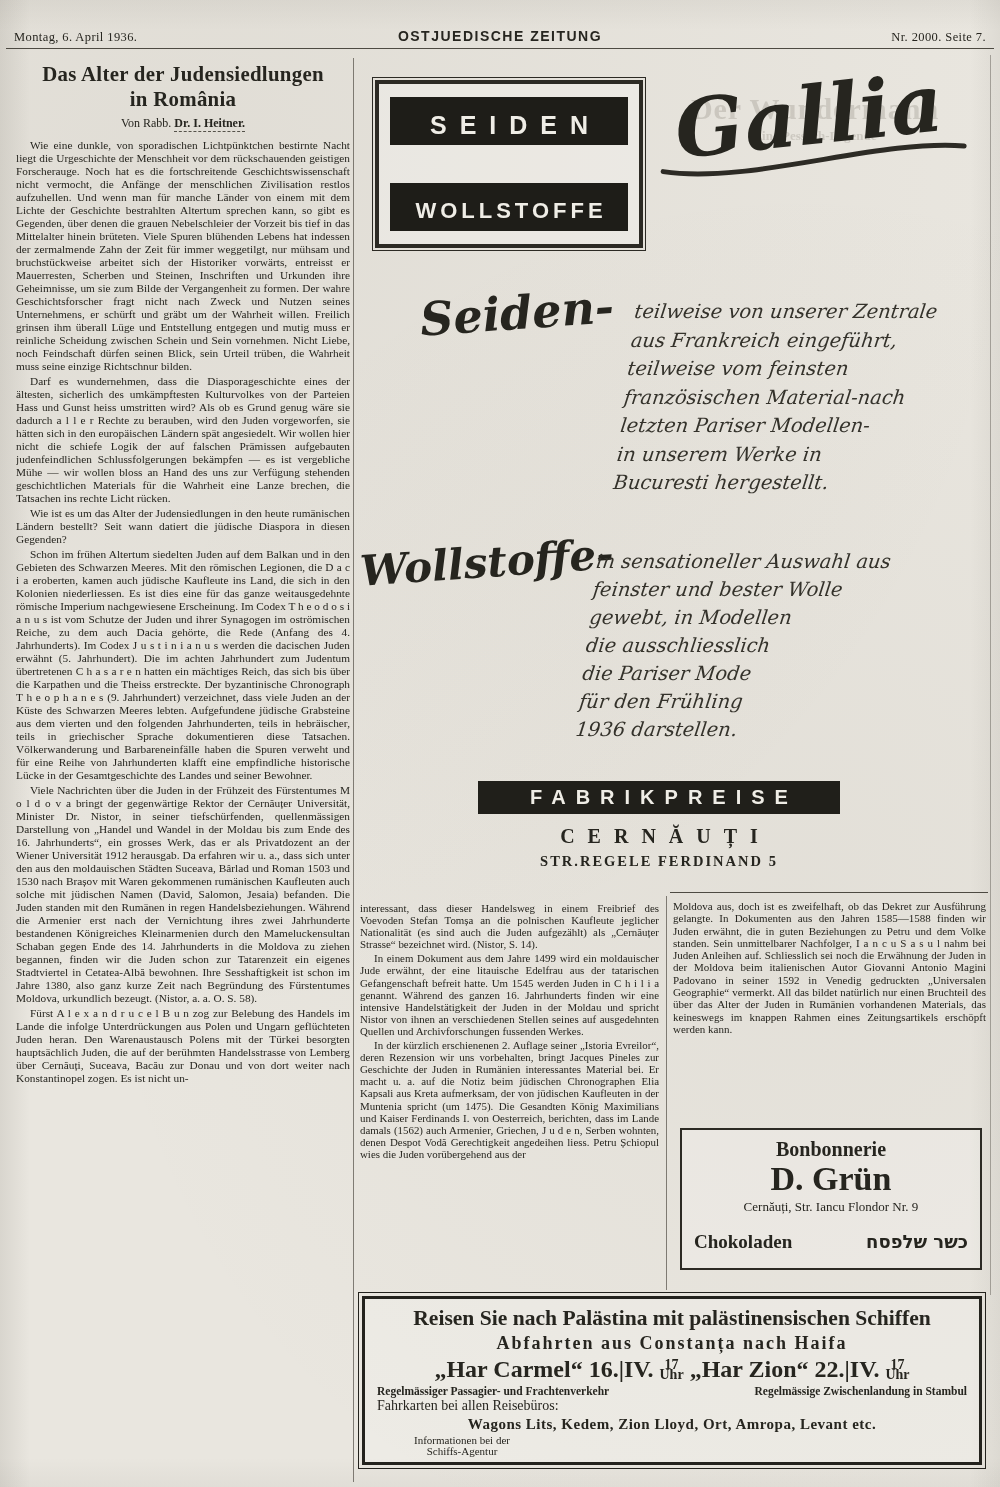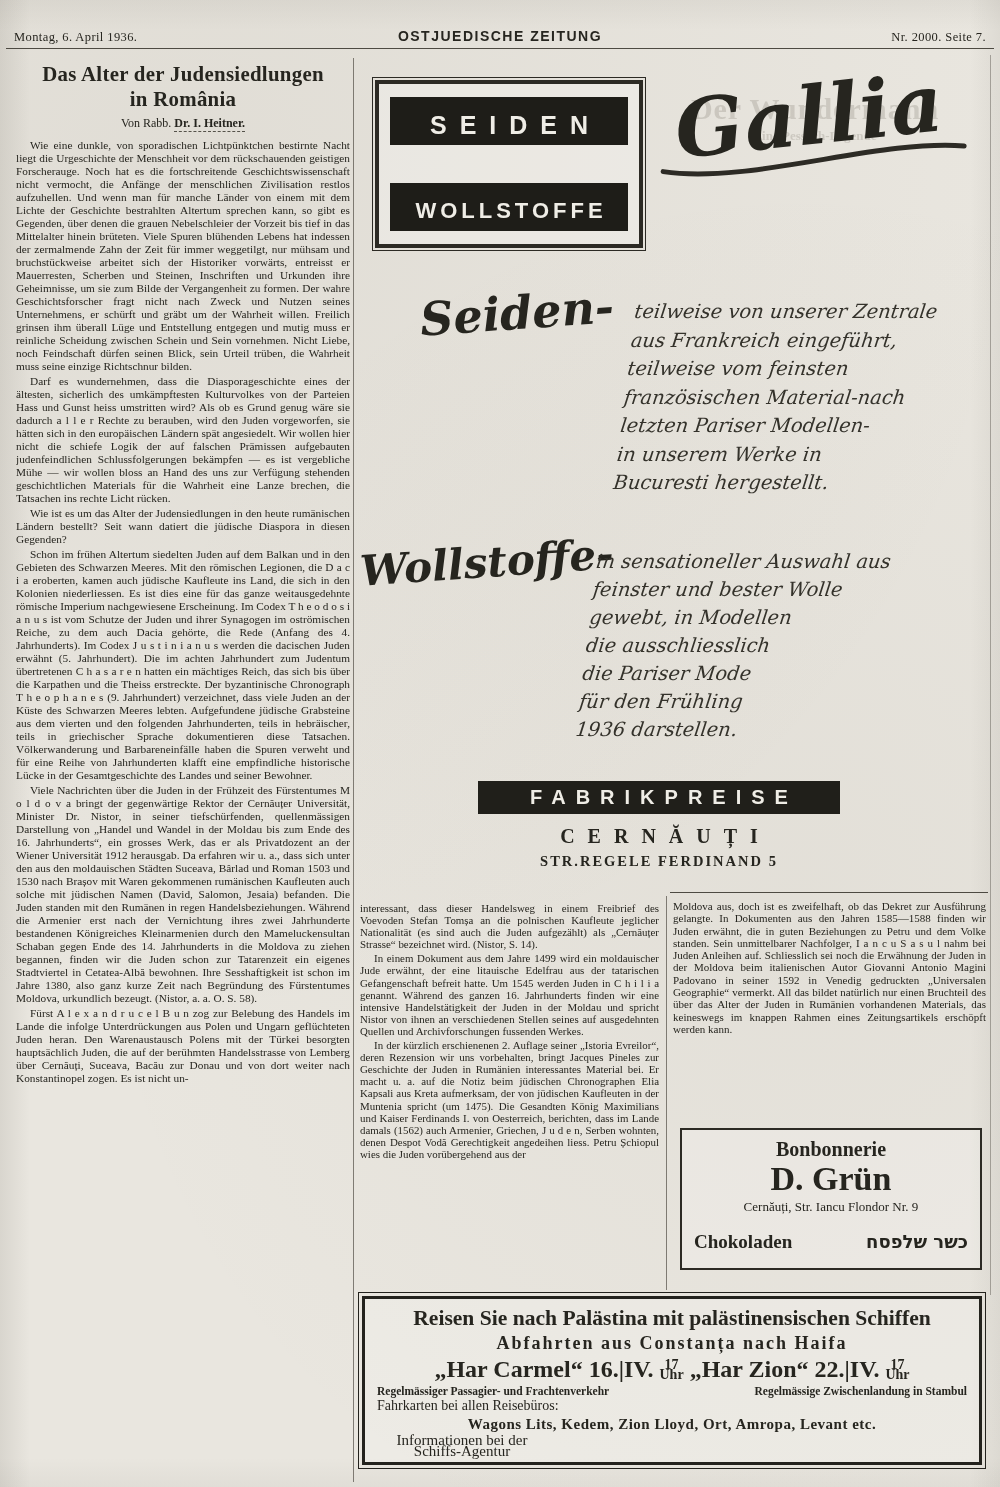--- a/index.html
+++ b/index.html
@@ -67,21 +67,21 @@
   .pal-box{left:358px;top:1292px;width:628px;height:177px;border:1px solid #23221d;box-sizing:border-box;padding:3px;}
   .pal-inner{border:3px solid #23221d;height:100%;box-sizing:border-box;padding:6px 12px 4px 12px;display:flex;flex-direction:column;justify-content:space-between;background:rgba(255,255,255,0.2);}
   .pal-line1{text-align:center;font-weight:bold;font-size:22px;transform:scaleX(0.98);}
   .pal-line2{text-align:center;font-weight:bold;font-size:18px;letter-spacing:2px;}
   .pal-ships{display:flex;justify-content:center;align-items:center;gap:6px;font-weight:bold;font-size:24px;}
   .uhr{display:inline-flex;flex-direction:column;align-items:center;font-size:14px;line-height:10px;font-weight:bold;}
   .pal-service{display:flex;justify-content:space-between;font-weight:bold;font-size:11.5px;}
   .pal-tickets{text-align:left;font-size:14px;margin-top:-2px;}
   .pal-agencies{text-align:center;font-weight:bold;font-size:15px;letter-spacing:0.5px;}
   .pal-bottom{display:flex;justify-content:space-between;align-items:flex-end;}
-  .pal-info{font-size:15px;line-height:11.5px;text-align:center;width:170px;}
+  .pal-info{font-size:11px;line-height:11.5px;text-align:center;width:170px;}
   .pal-agent{font-weight:bold;font-size:25px;letter-spacing:2px;flex:1;text-align:center;}
   
   .bleed{left:648px;top:52px;width:334px;text-align:center;color:rgba(60,55,45,0.16);filter:blur(0.5px);margin-top:40px;}
   .bleed-1{font-weight:bold;font-size:30px;letter-spacing:1px;}
   .bleed-2{font-size:13px;font-weight:bold;margin-top:2px;}
 </style>
 </head>
 <body>
 
 <div class="page">

